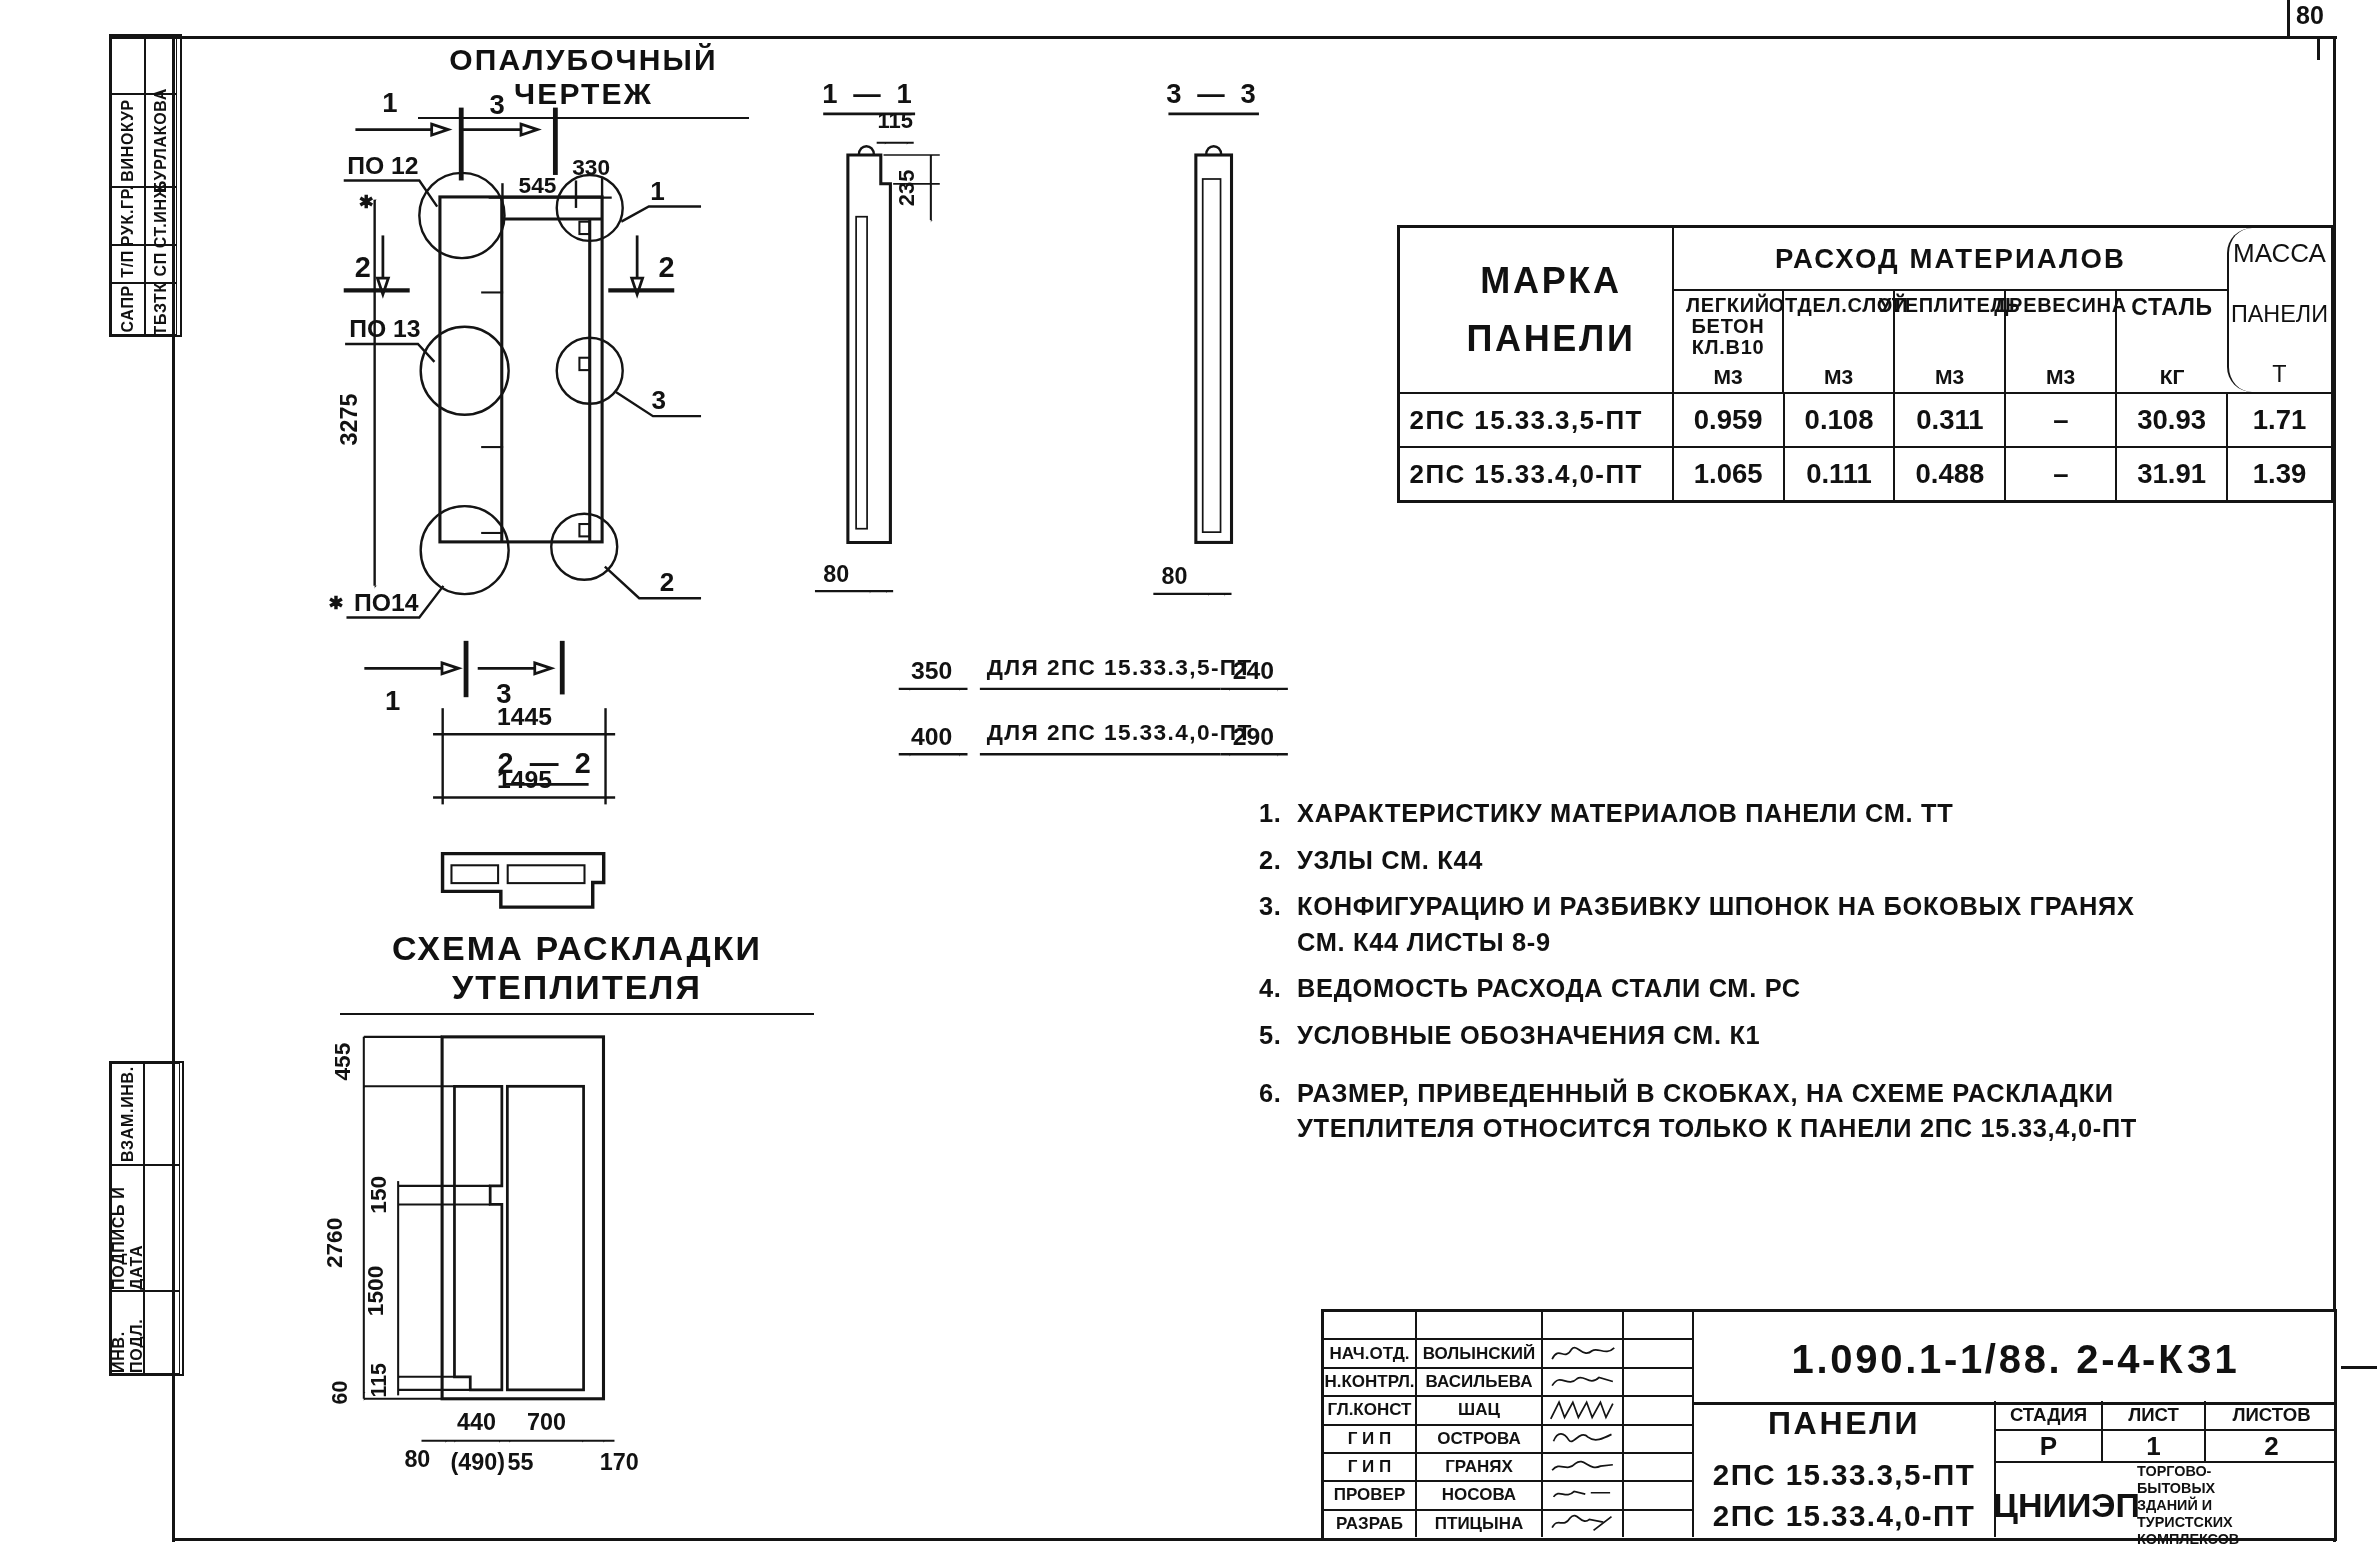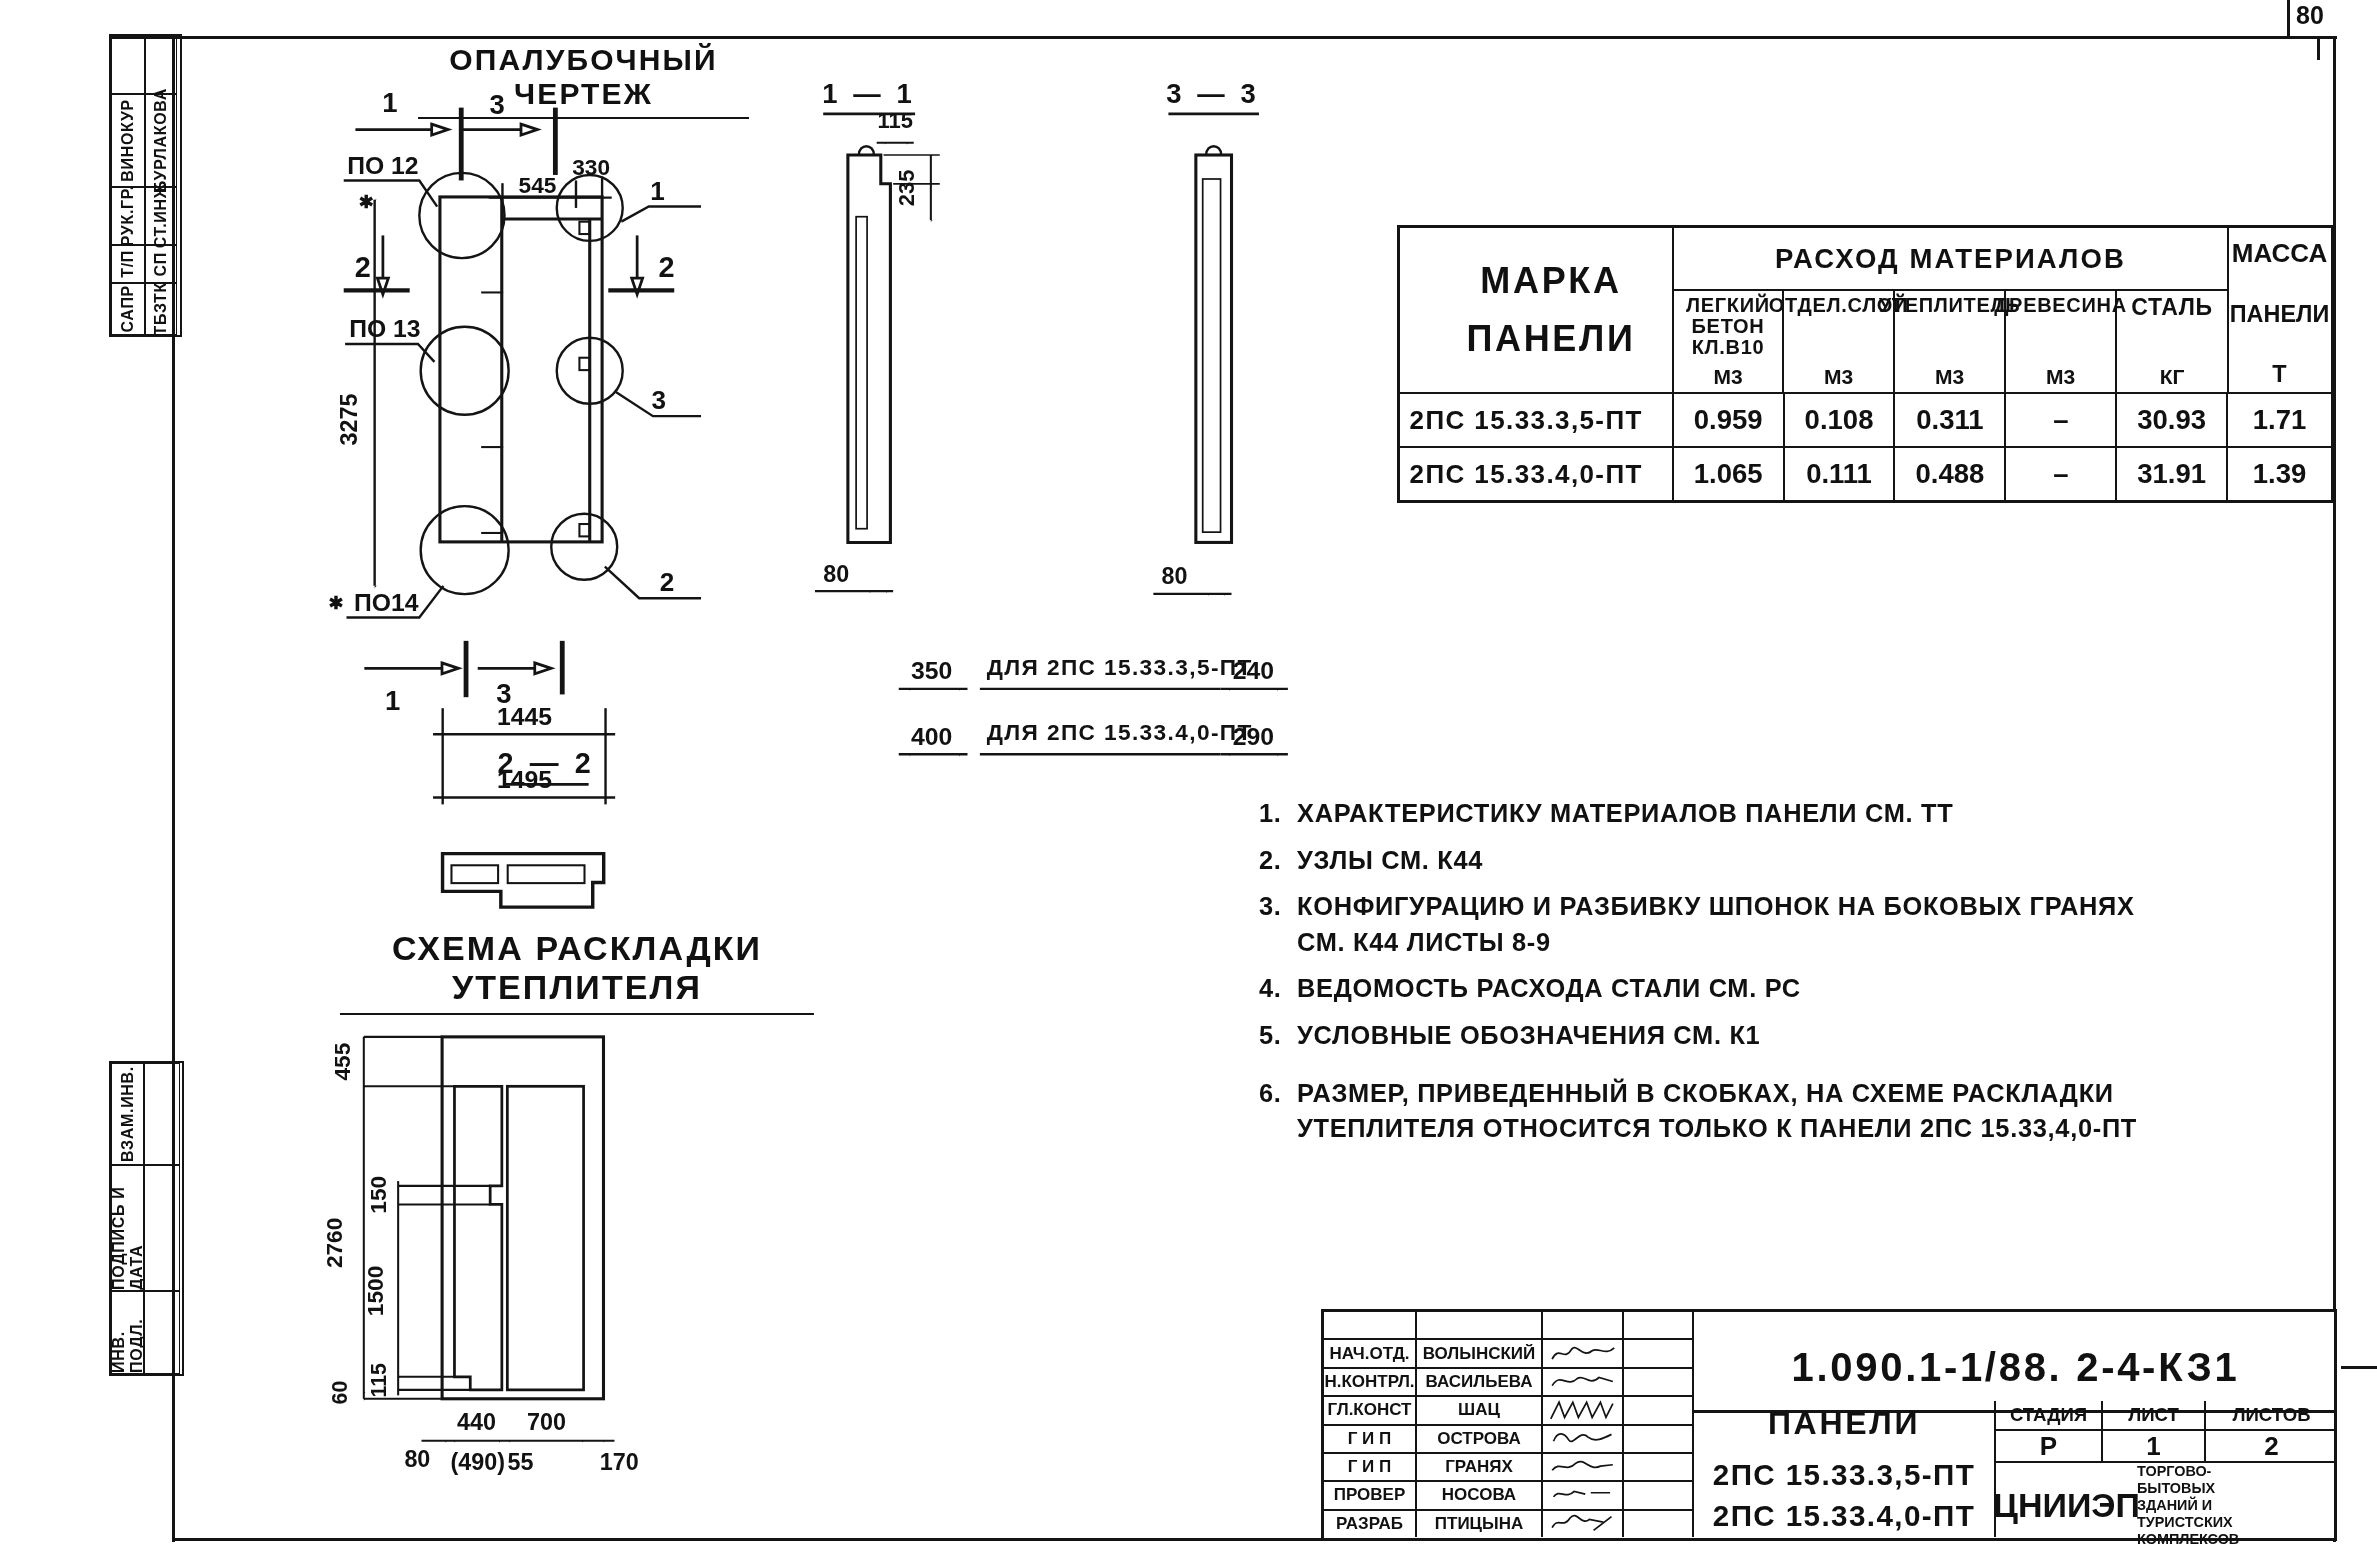--- a/index.html
+++ b/index.html
@@ -24,21 +24,21 @@
   .c-group{width:553px;display:flex;flex-direction:column;}
   .group-title{height:63px;border-bottom:2.7px solid #141414;display:flex;align-items:center;justify-content:center;
            font-size:27.5px;font-weight:700;letter-spacing:2.1px;}
   .subrow{display:flex;flex:1;}
   .subcell{width:111px;border-right:2.1px solid #141414;display:flex;flex-direction:column;align-items:center;
            justify-content:space-between;padding:4.1px 1.4px 2.7px 1.4px;font-weight:700;}
   .subcell .nm{font-size:20px;text-align:center;line-height:1.05;letter-spacing:0.7px;}
   .subcell .un{font-size:21px;}
   .subcell.big .nm{font-size:23px;}
   .c-mass{width:103px;display:flex;flex-direction:column;align-items:center;justify-content:space-between;
-          padding:9.6px 1.4px 4.1px 1.4px;font-size:26px;font-weight:700;}
+          padding:9.6px 1.4px 4.1px 1.4px;font-size:26px;font-weight:400;border-radius:25px;}
   .trow{display:flex;height:54px;border-top:2.7px solid #141414;}
   .cell-marka{width:274px;border-right:2.1px solid #141414;display:flex;align-items:center;padding-left:9.6px;
           font-size:26px;font-weight:700;letter-spacing:1.4px;}
   .cell-v{width:111px;border-right:2.1px solid #141414;display:flex;align-items:center;justify-content:center;
           font-size:27.5px;font-weight:700;}
   .cell-m{width:103px;display:flex;align-items:center;justify-content:center;font-size:27.5px;font-weight:700;}
   
   #notes{position:absolute;left:1259px;top:796px;width:976px;}
   .note{display:flex;margin-bottom:11.7px;font-size:25.4px;font-weight:700;letter-spacing:0.7px;line-height:1.38;}
   .note .n{width:38px;flex:none;}
@@ -50,21 +50,21 @@
   
   #tblock{position:absolute;left:1321px;top:1309px;width:1016px;height:232px;border:3.4px solid #141414;box-sizing:border-box;background:#fff;}
   #tblock *{box-sizing:border-box;}
   #pers{position:absolute;left:0;top:0;width:370px;height:225px;display:flex;flex-direction:column;border-right:2.7px solid #141414;}
   .prow{flex:1;display:flex;border-top:2.1px solid #141414;}
   .prow:first-child{border-top:none;}
   .prole{width:93px;display:flex;align-items:center;justify-content:center;font-size:17px;font-weight:700;border-right:2.1px solid #141414;}
   .pname{width:126px;display:flex;align-items:center;justify-content:center;font-size:17px;font-weight:700;border-right:2.1px solid #141414;}
   .psig{width:81px;border-right:2.1px solid #141414;display:flex;align-items:center;justify-content:center;}
   .pext{flex:1;}
-  #docnum{position:absolute;left:370px;top:12px;width:643px;height:89px;border-bottom:3.4px solid #141414;
+  #docnum{position:absolute;left:370px;top:4px;width:643px;height:89px;border-bottom:3.4px solid #141414;
           display:flex;align-items:center;justify-content:center;font-size:40px;font-weight:700;letter-spacing:2.7px;}
   #product{position:absolute;left:370px;top:89px;width:302px;height:136px;border-right:2.7px solid #141414;
           display:flex;flex-direction:column;align-items:center;justify-content:center;font-weight:700;}
   #product .l1{font-size:32px;letter-spacing:2.7px;margin-bottom:9.6px;}
   #product .l2{font-size:29.6px;letter-spacing:1.4px;margin-top:6.9px;}
   #stage{position:absolute;left:672px;top:89px;width:341px;height:136px;display:flex;flex-direction:column;}
   .strow{display:flex;}
   .shc{border-right:2.1px solid #141414;border-bottom:2.1px solid #141414;display:flex;align-items:center;justify-content:center;
        font-weight:700;font-size:18.6px;height:30px;}
   .svc{border-right:2.1px solid #141414;border-bottom:2.7px solid #141414;display:flex;align-items:center;justify-content:center;

